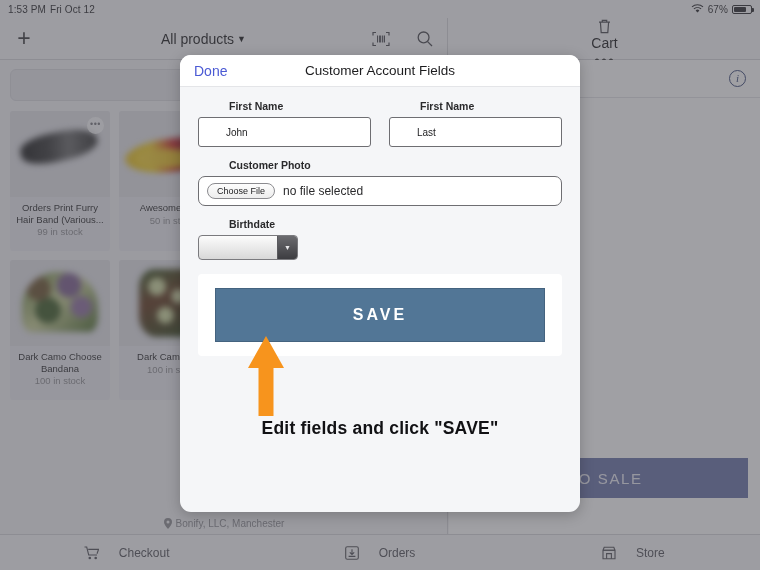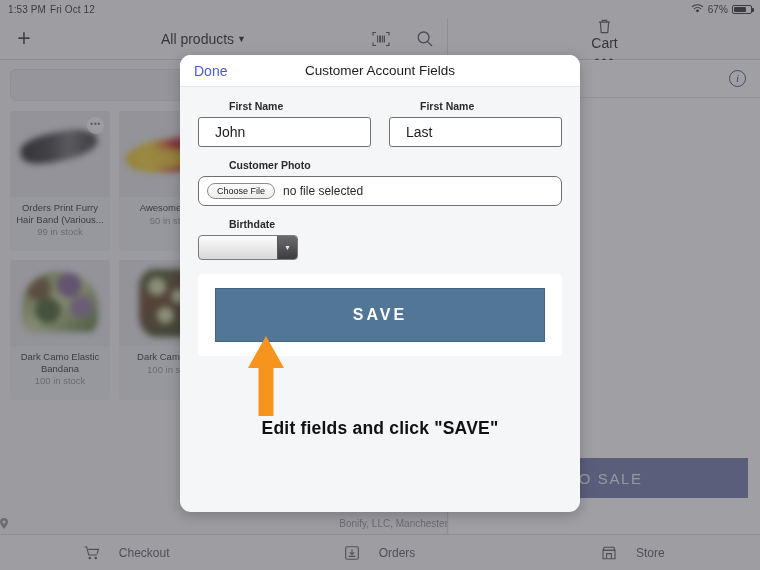--- a/index.html
+++ b/index.html
@@ -243,21 +243,21 @@
     font-size: 15px;
     letter-spacing: 1.6px;
     display: flex; align-items: center; justify-content: center;
   }
 
   .store-footer {
     position: absolute;
     left: 0; bottom: 0;
     width: 448px;
     height: 22px;
-    display: flex; align-items: center; justify-content: space-between;
+    display: flex; align-items: center; justify-content: center;
     gap: 4px;
     font-size: 10px;
     color: #8e8e93;
   }
   .pin-ico { display: block; }
 
   
   .tabbar {
     position: absolute;
     left: 0; bottom: 0;
@@ -322,22 +322,22 @@
     color: #2a2a2c;
     margin-bottom: 5px;
     margin-left: 31px;
   }
   .inp {
     width: 100%;
     height: 30px;
     background: #ffffff;
     border: 1px solid #6e6e72;
     border-radius: 3px;
-    padding: 0 16px;
-    font-size: 14px;
+    padding: 0 27px;
+    font-size: 10px;
     color: #1c1c1e;
     font-family: "Liberation Sans", sans-serif;
     display: flex; align-items: center;
   }
   .fld-block { margin-top: 12px; }
   .file-row {
     width: 100%;
     height: 30px;
     background: #ffffff;
     border: 1px solid #6e6e72;
@@ -493,21 +493,21 @@
           <div class="tile-stock">50 in st...</div>
         </div>
 
         <div class="tile"></div>
         <div class="tile"></div>
 
         <div class="tile">
           <div class="tile-img">
             <div class="art art-camo-a"></div>
           </div>
-          <div class="tile-name">Dark Camo Elastic Bandana</div>
+          <div class="tile-name">Dark Camo Choose Bandana</div>
           <div class="tile-stock">100 in stock</div>
         </div>
 
         <div class="tile">
           <div class="tile-img">
             <div class="art art-camo-b"></div>
           </div>
           <div class="tile-name">Dark Camo 2...</div>
           <div class="tile-stock">100 in st...</div>
         </div>

